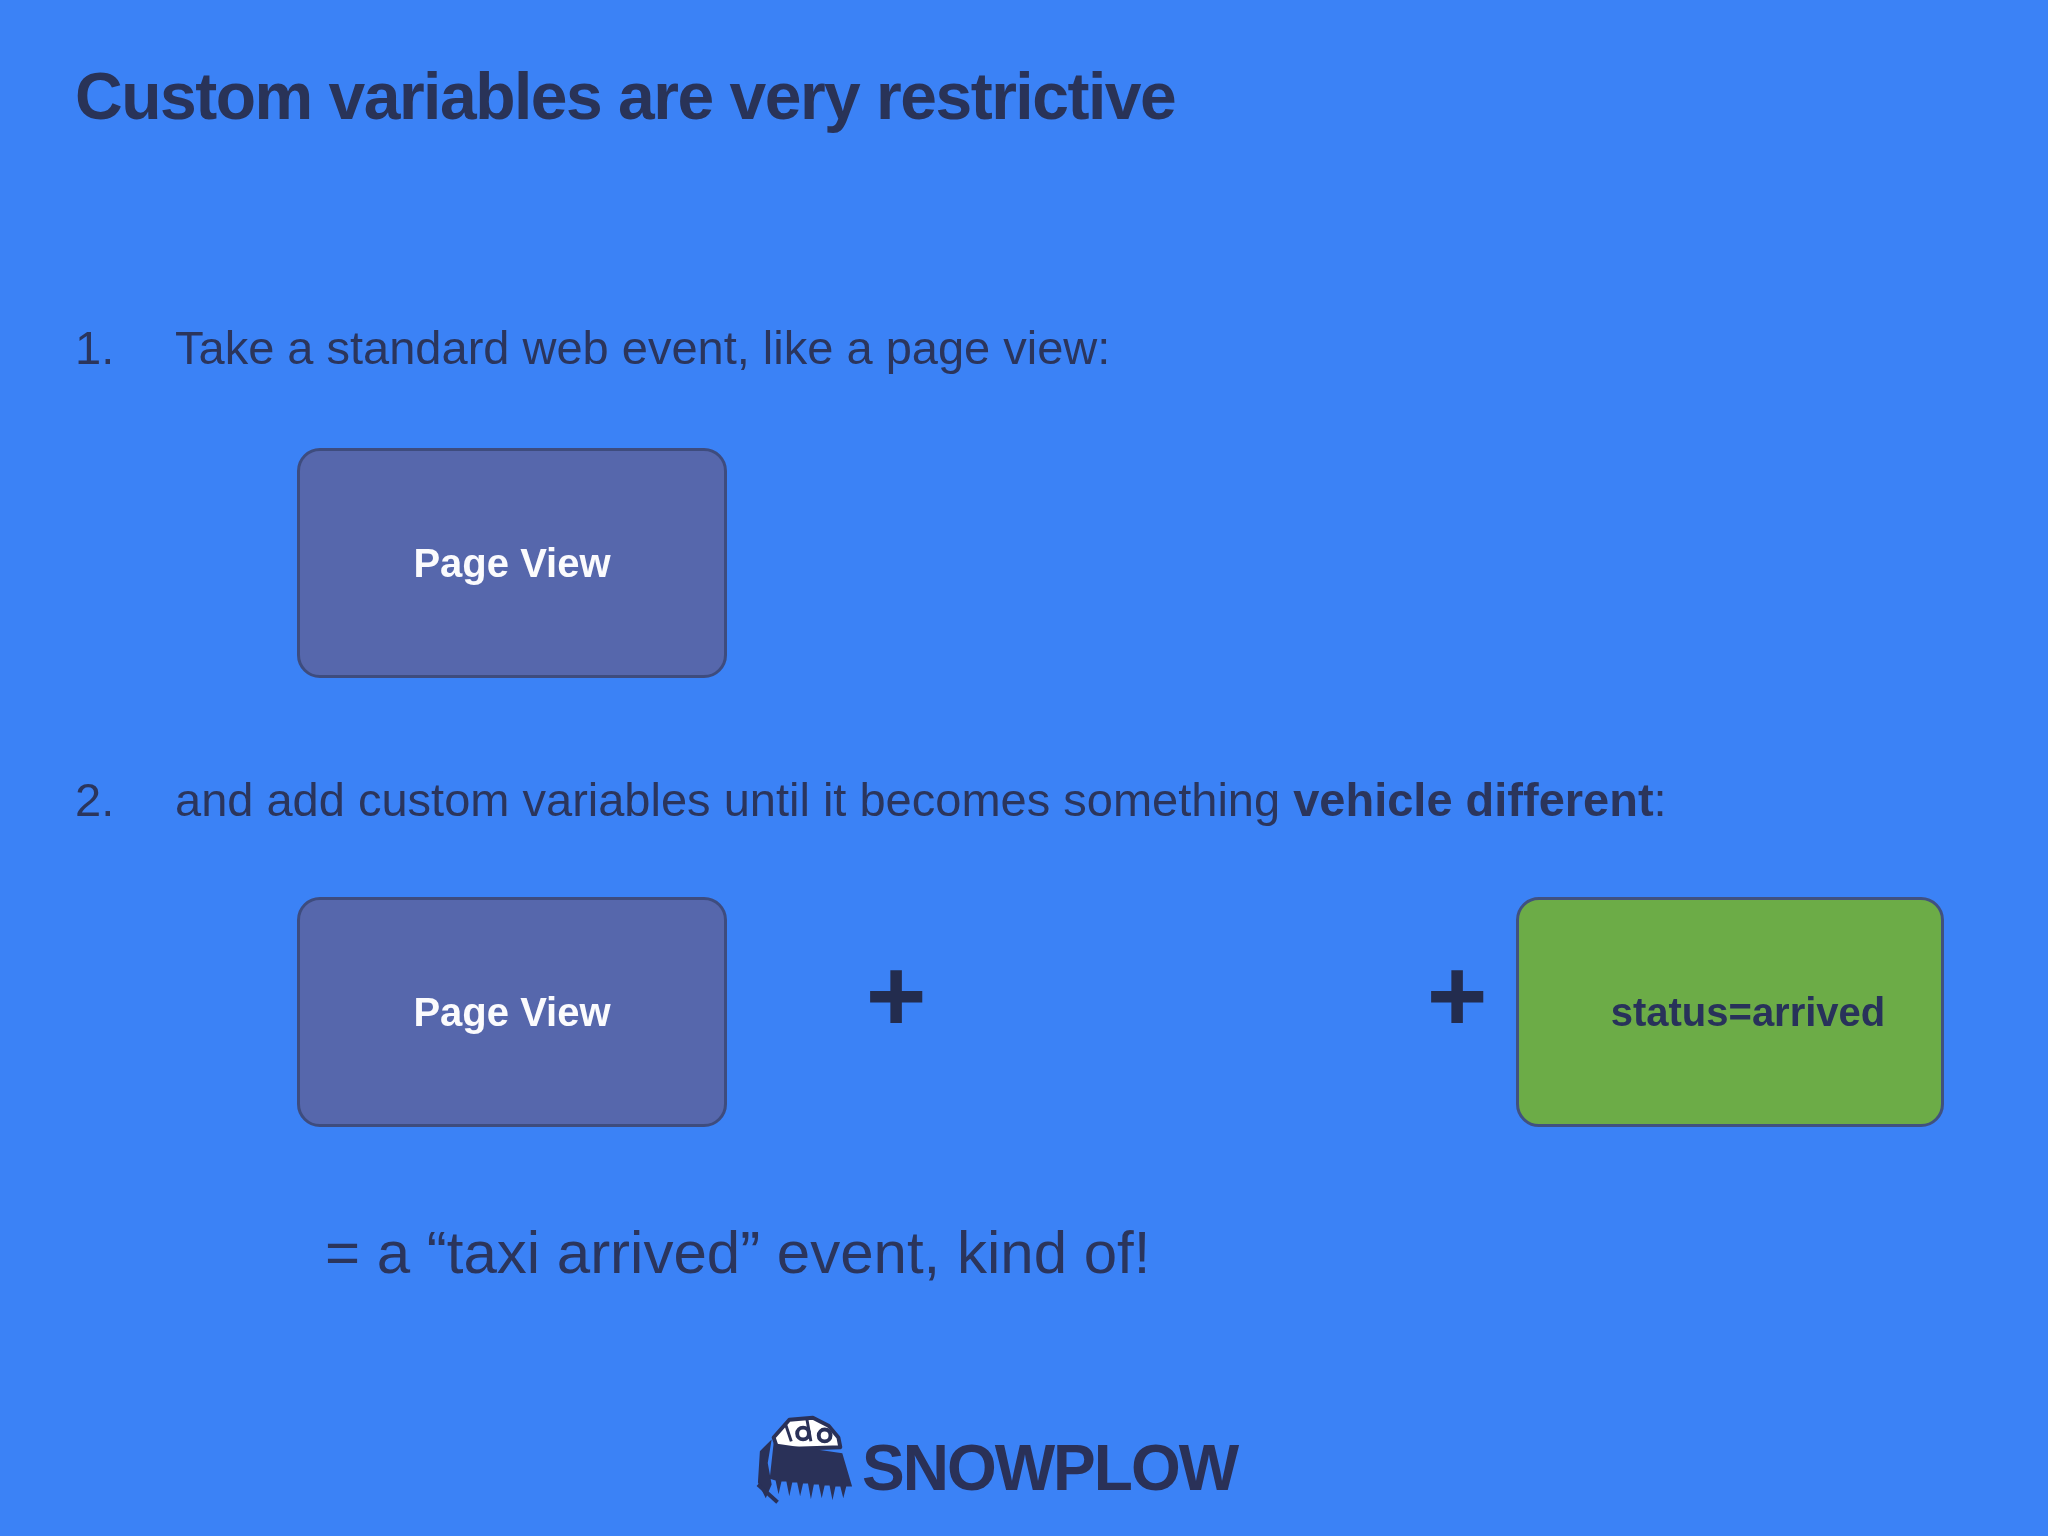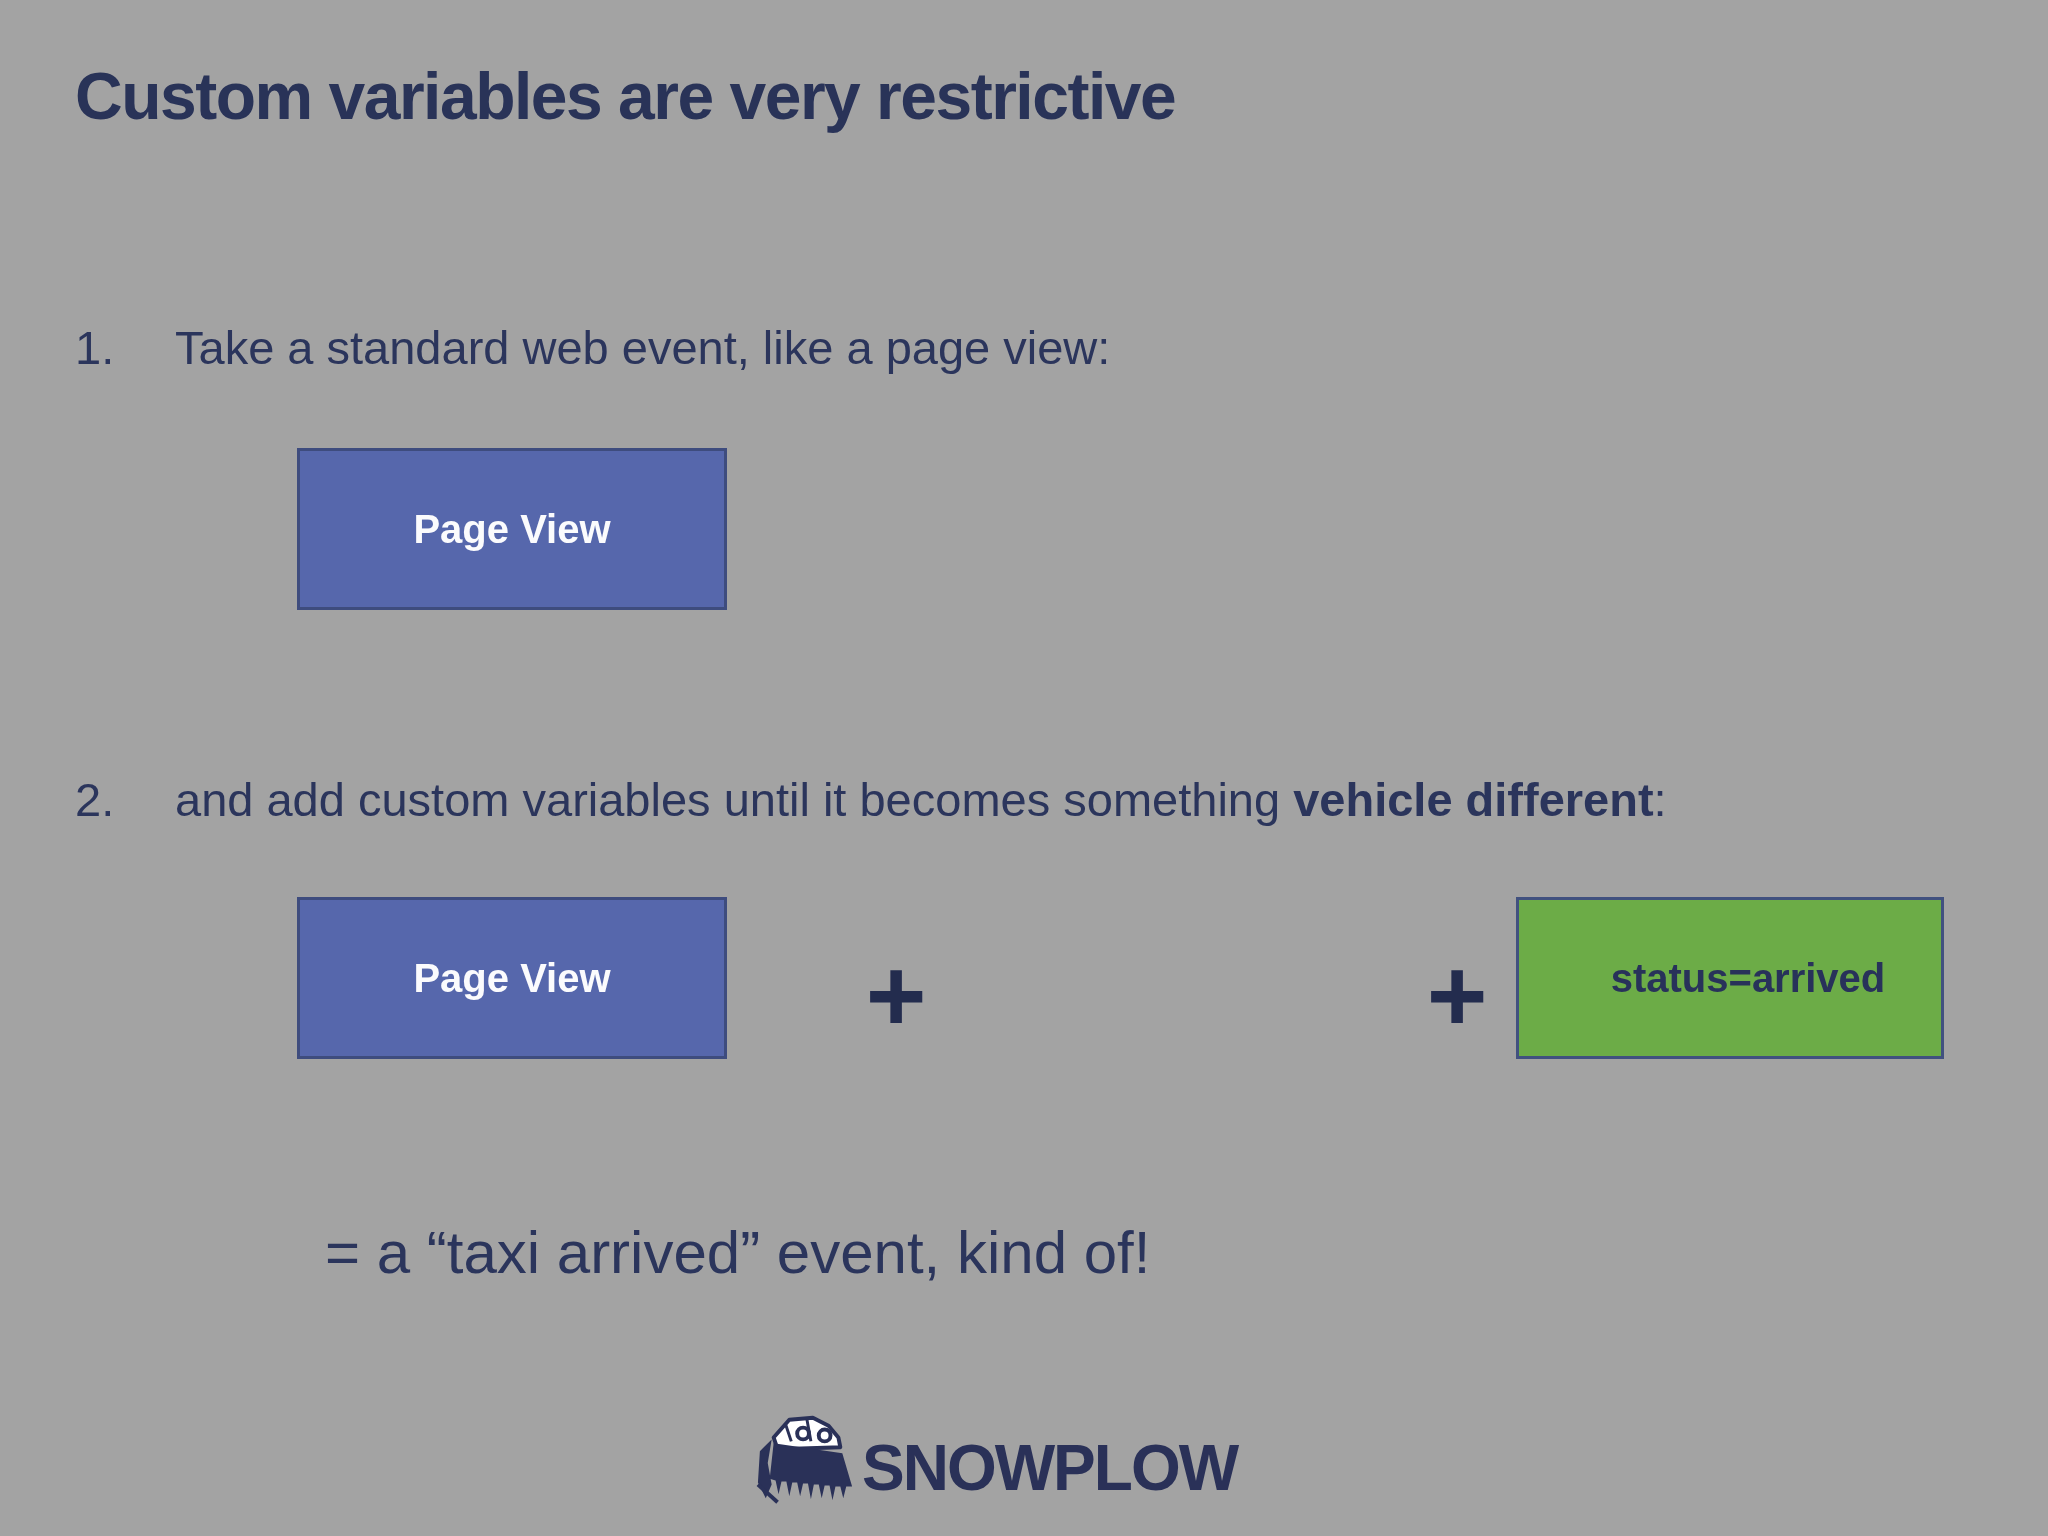--- a/index.html
+++ b/index.html
@@ -1,20 +1,20 @@
 <!DOCTYPE html>
 <html><head>
 <meta charset="utf-8">
 <style>
   html, body { margin: 0; padding: 0; background: #ffffff; }
   .slide {
     position: relative;
     width: 2048px;
     height: 1536px;
-    background: #a3a3a3;
+    background: #3b82f6;
     font-family: "Liberation Sans", sans-serif;
     overflow: hidden;
   }
   .title {
     position: absolute;
     left: 75px;
     top: 58px;
     font-size: 66px;
     font-weight: bold;
     color: #293358;
@@ -29,28 +29,29 @@
     color: #2b355c;
     white-space: nowrap;
   }
   .step .num { width: 100px; flex: 0 0 100px; }
   .step .bold-seg { font-weight: bold; }
   #step1 { top: 320px; }
   #step2 { top: 772px; }
   .box {
     position: absolute;
     width: 430px;
-    height: 162px;
+    height: 230px;
     box-sizing: border-box;
     display: flex;
     align-items: center;
     justify-content: center;
     font-weight: bold;
     font-size: 40px;
     white-space: nowrap;
+    border-radius: 23px;
   }
   .box.blue {
     background: #5667ac;
     border: 3px solid #3e4c7e;
     color: #fbfbfd;
   }
   .box.green {
     background: #6cac47;
     border: 3px solid #41517f;
     color: #28325a;

